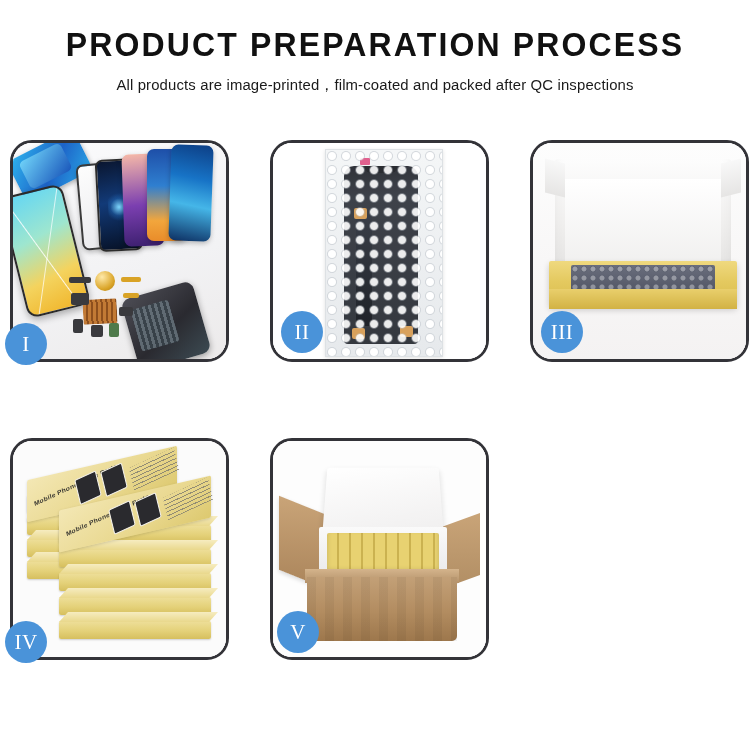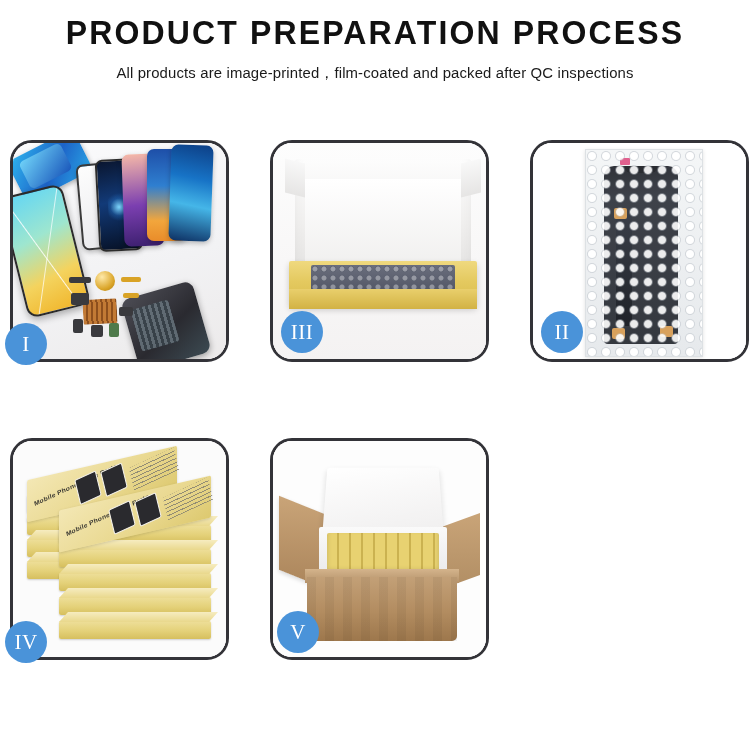--- a/index.html
+++ b/index.html
@@ -7,21 +7,21 @@
   body {
     width: 750px;
     height: 750px;
     background: #ffffff;
     font-family: "Liberation Sans", sans-serif;
     overflow: hidden;
     position: relative;
   }
 
   
-  .header { padding-top: 14px; text-align: center; }
+  .header { padding-top: 26px; text-align: center; }
 
   .main-title {
     font-size: 33px;
     font-weight: 600;
     letter-spacing: 2.2px;
     color: #111111;
     font-family: "Liberation Sans", sans-serif;
     transform: scaleX(0.97);
   }
 
@@ -393,47 +393,47 @@
         <div class="p1-part" style="left:96px; top:180px; width:10px; height:14px; background:#4e7a4a;"></div>
         <div class="p1-part" style="left:106px; top:164px; width:14px; height:9px;"></div>
       </div>
     </div>
     <div class="badge">I</div>
   </div>
 
   <div class="panel">
     <div class="panel-inner">
       <div class="scene">
-        <div class="p3-bg"></div>
-        <div class="p3-lid"></div>
-        <div class="p3-foam"></div>
-        <div class="p3-tray"></div>
-        <div class="p3-contents"></div>
-        <div class="p3-trayface"></div>
-      </div>
-    </div>
-    <div class="badge inset">III</div>
-  </div>
-
-  <div class="panel">
-    <div class="panel-inner">
-      <div class="scene">
         <div class="p2-bg"></div>
         <div class="p2-bag">
           <div class="p2-screen"></div>
           <div class="p2-flexstrip"></div>
           <div class="p2-dot"></div>
           <div class="p2-conn" style="left:28px; top:58px;"></div>
           <div class="p2-conn" style="left:26px; top:178px;"></div>
           <div class="p2-conn" style="left:74px; top:176px;"></div>
           <div class="p2-sheen"></div>
         </div>
       </div>
     </div>
     <div class="badge inset">II</div>
+  </div>
+
+  <div class="panel">
+    <div class="panel-inner">
+      <div class="scene">
+        <div class="p3-bg"></div>
+        <div class="p3-lid"></div>
+        <div class="p3-foam"></div>
+        <div class="p3-tray"></div>
+        <div class="p3-contents"></div>
+        <div class="p3-trayface"></div>
+      </div>
+    </div>
+    <div class="badge inset">III</div>
   </div>
 
   <div class="panel">
     <div class="panel-inner">
       <div class="scene">
         <div class="p4-bg"></div>
 
         <div class="stackbox" style="left:14px; top:54px;"></div>
         <div class="stackbox" style="left:14px; top:76px;"></div>
         <div class="stackbox" style="left:14px; top:98px;"></div>

